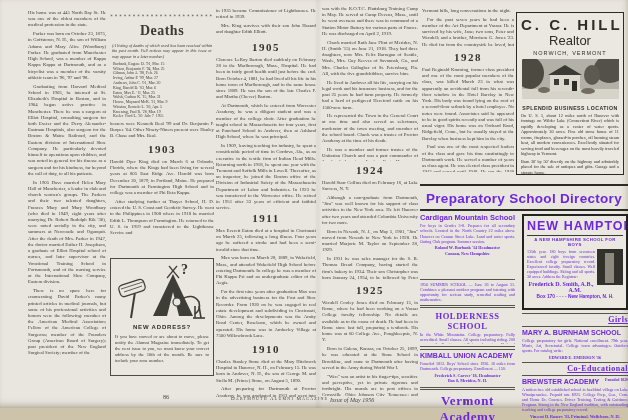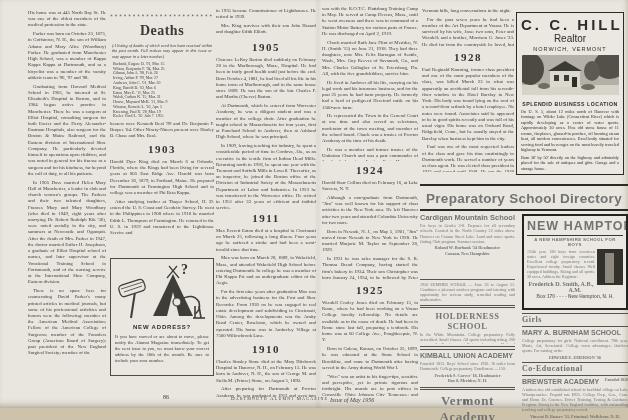--- a/index.html
+++ b/index.html
@@ -26,27 +26,27 @@
   
   .addr-box{border:1px solid #4c4b44;background:#eae7e0;overflow:hidden;padding:3px 4px;}
   .addr-title{font-family:"Liberation Sans",sans-serif;font-size:6px;font-weight:bold;letter-spacing:.8px;
     text-align:center;margin:2px 0 2px 0;color:#2e2d29;}
   .addr-body{font-size:4.6px;line-height:1.3;text-align:justify;}
   
   .hills{position:absolute;left:516px;top:12px;width:108px;height:163px;border:1.5px solid #2c2b26;
     background:#ebe8e1;padding:4px 4px 2px 4px;box-sizing:border-box;overflow:hidden;text-align:center;color:#2e2d28;}
   .hills-name{font-family:"Liberation Sans",sans-serif;font-weight:bold;font-size:15px;line-height:1;
     letter-spacing:3px;white-space:nowrap;}
-  .hills-realtor{font-family:"Liberation Sans",sans-serif;font-size:10px;margin-top:1px;}
+  .hills-realtor{font-family:"Liberation Sans",sans-serif;font-size:13px;margin-top:1px;}
   .hills-town{font-family:"Liberation Sans",sans-serif;font-size:5.5px;letter-spacing:1px;margin:2px 0 3px 0;}
   .hills-caption{font-family:"Liberation Sans",sans-serif;font-weight:bold;font-size:5.2px;letter-spacing:.5px;margin:2px 0 1.5px 0;}
   .hills-body{font-size:4.3px;line-height:1.28;text-align:justify;}
   .hills-body p{margin:0 0 2px 0;}
   
-  .dir{position:absolute;left:420px;top:184px;width:208px;height:213px;color:#737373;}
+  .dir{position:absolute;left:420px;top:184px;width:208px;height:213px;color:#6d28d9;}
   .dir-header{border-top:2px solid #2b2a25;border-bottom:2px solid #2b2a25;padding:3px 0 2px 0;text-align:center;}
   .dir-header span{font-family:"Liberation Sans",sans-serif;font-weight:bold;font-size:13.5px;letter-spacing:.3px;}
   .dir-cols{display:flex;gap:7px;margin-top:3px;}
   .dir-left{width:95px;}
   .dir-right{width:106px;}
   .ad{overflow:hidden;}
   .ad-title-sans{font-family:"Liberation Sans",sans-serif;font-weight:bold;font-size:7.5px;line-height:1.05;}
   .ad-title-serif{font-weight:bold;font-size:8.5px;text-align:center;letter-spacing:.6px;}
   .ad-body{font-size:4.1px;line-height:1.25;text-align:justify;margin-top:1.5px;}
   .ad-contact{font-size:4.2px;font-weight:bold;text-align:center;margin-top:1.5px;}
@@ -55,22 +55,22 @@
   .nh-box{border:2px solid #23221e;padding:3px;background:#ebe8e1;overflow:hidden;}
   .nh-title{font-family:"Liberation Sans",sans-serif;font-weight:bold;font-size:12.5px;letter-spacing:1px;
     text-align:center;white-space:nowrap;}
   .nh-sub{font-family:"Liberation Sans",sans-serif;font-weight:bold;font-size:4.3px;text-align:center;
     letter-spacing:.4px;margin:1.5px 0 2px 0;border-top:1px solid #3a3934;padding-top:1.5px;}
   .nh-body{font-size:4px;line-height:1.25;text-align:justify;}
   .nh-photo{float:right;width:26px;height:36px;background:#33312c;margin:0 0 1px 2px;position:relative;}
   .nh-tower{position:absolute;left:8px;top:4px;width:9px;height:30px;background:#8e8a80;}
   .nh-contact1{font-size:6px;font-weight:bold;text-align:center;margin-top:2px;}
   .nh-contact2{font-family:"Liberation Sans",sans-serif;font-size:4.8px;font-weight:bold;text-align:center;margin-top:1px;}
-  .cat-head{font-weight:bold;font-size:8px;text-align:left;letter-spacing:.5px;padding:1.5px 0;
-    border-top:1px solid #55534b;border-bottom:1px solid #55534b;margin:2.5px 0;}
+  .cat-head{font-weight:bold;font-size:8px;text-align:right;letter-spacing:.5px;padding:1.5px 0;
+    border-top:1px solid #55534b;border-bottom:1px solid #55534b;margin:2.5px 0;text-decoration:underline;}
   .brew-head{display:flex;justify-content:space-between;align-items:flex-start;}
   .brew-founded{font-size:3.8px;font-weight:bold;text-align:right;line-height:1.1;}
   
   .pgnum{position:absolute;font-size:6px;color:#45443e;}
   .foot-mag{position:absolute;font-size:5px;letter-spacing:1.2px;color:#45443e;font-variant:small-caps;}
   .foot-issue{position:absolute;font-size:6px;font-style:italic;color:#45443e;}
 </style>
 </head>
 <body>
 

